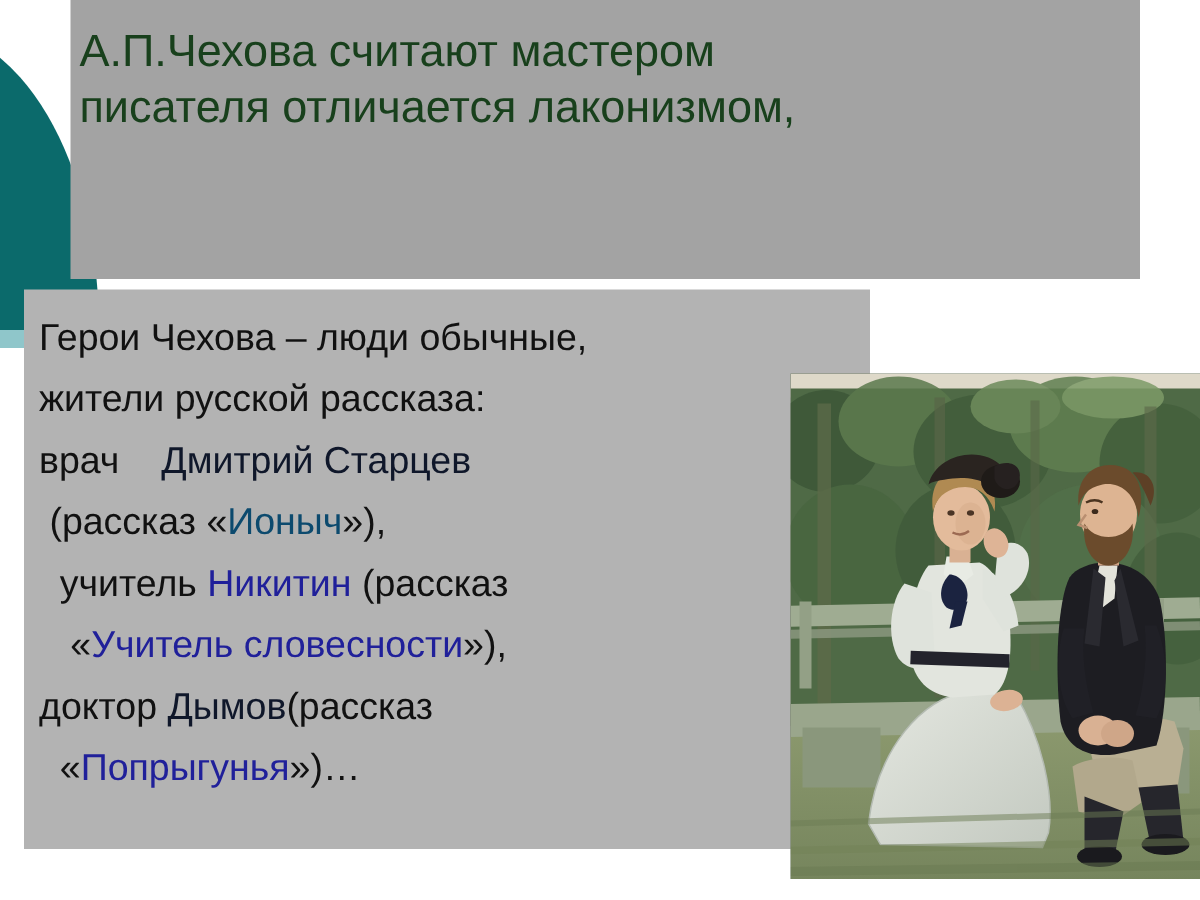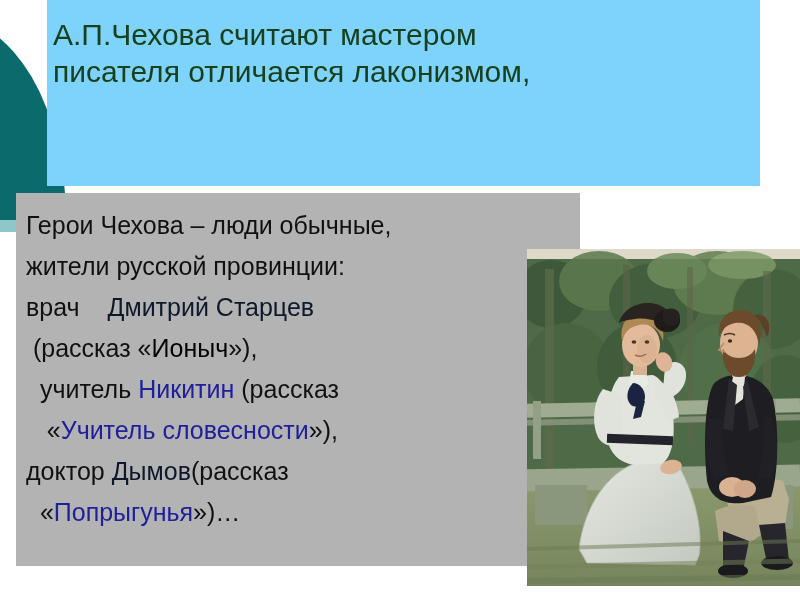--- a/index.html
+++ b/index.html
@@ -74,21 +74,21 @@
     z-index: 1;
   }
 
   
   .header-box {
     position: absolute;
     left: 47px;
     top: 0px;
     width: 713px;
     height: 186px;
-    background: #7dd3fc;
+    background: #a3a3a3;
     z-index: 3;
     box-sizing: border-box;
     padding: 16px 6px 0 6px;
   }
   .header-text {
     color: #18401c;
     font-size: 30px;
     line-height: 37px;
     font-family: "Liberation Sans", sans-serif;
     white-space: pre-wrap;
@@ -144,23 +144,23 @@
   <div class="deco-blob"></div>
   <div class="deco-blob-2"></div>
 
   <div class="header-box">
     <div class="header-text" id="header-text" style="color: rgb(24, 64, 28);"><div>А.П.Чехова считают мастером</div><div>писателя отличается лаконизмом,</div></div>
   </div>
 
   <div class="body-box">
     <div id="body-lines">
         <div class="body-line"><span>Герои Чехова – люди обычные,</span></div>
-        <div class="body-line"><span>жители русской провинции:</span></div>
+        <div class="body-line"><span>жители русской рассказа:</span></div>
         <div class="body-line"><span>врач </span><span class="hl" style="color: #0f172a; margin-left: 21px;">Дмитрий Старцев</span></div>
-        <div class="body-line"><span> (рассказ «</span><span class="hl" style="color: #000000;">Ионыч</span><span>»),</span></div>
+        <div class="body-line"><span> (рассказ «</span><span class="hl" style="color: #0c4a6e;">Ионыч</span><span>»),</span></div>
         <div class="body-line"><span>  учитель </span><span class="hl" style="color: rgb(32, 32, 154);">Никитин</span><span> (рассказ</span></div>
         <div class="body-line"><span>   «</span><span class="hl" style="color: rgb(32, 32, 154);">Учитель словесности</span><span>»),</span></div>
         <div class="body-line"><span>доктор </span><span class="hl" style="color: #0f172a;">Дымов</span><span>(рассказ</span></div>
         <div class="body-line"><span>  «</span><span class="hl" style="color: rgb(32, 32, 154); margin-top: 48px;">Попрыгунья</span><span>»)…</span></div>
       </div>
   </div>
 
   <div class="painting-frame">
     <svg width="273" height="337" viewBox="0 0 273 337" xmlns="http://www.w3.org/2000/svg">
       <defs>

